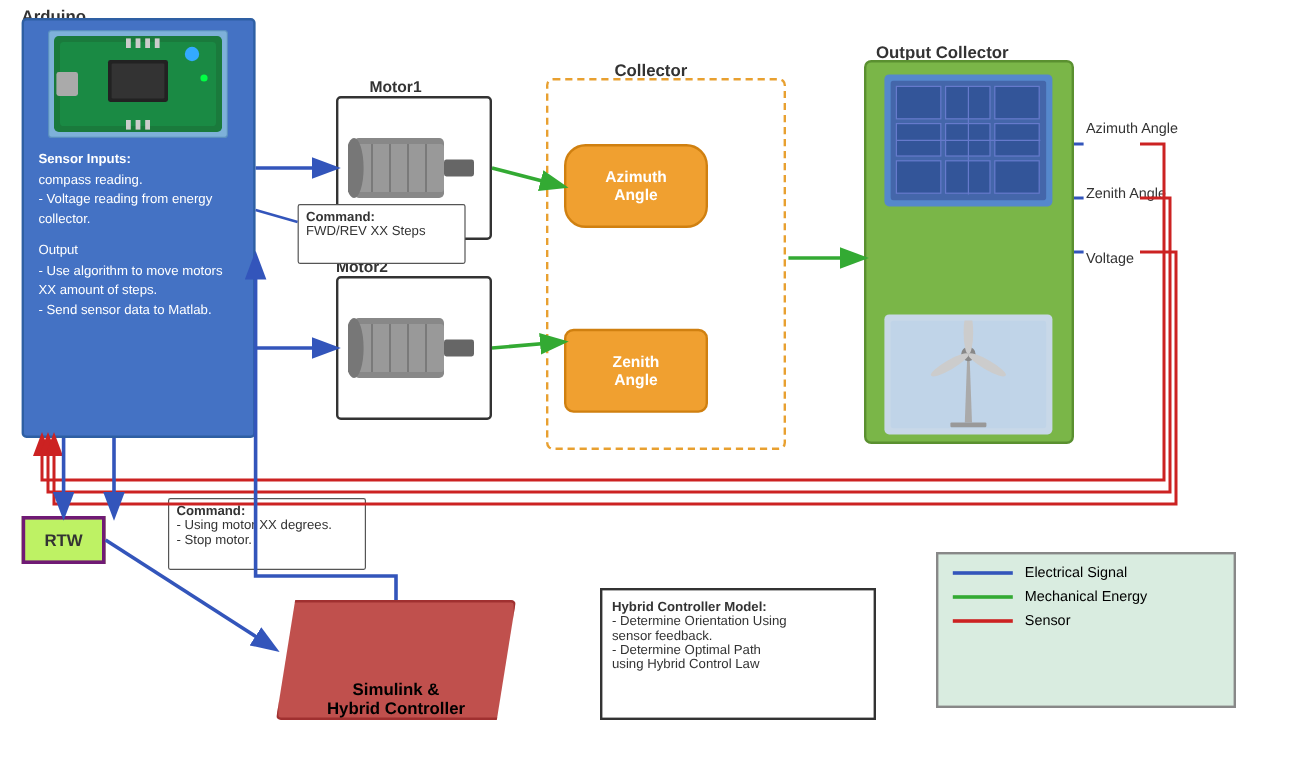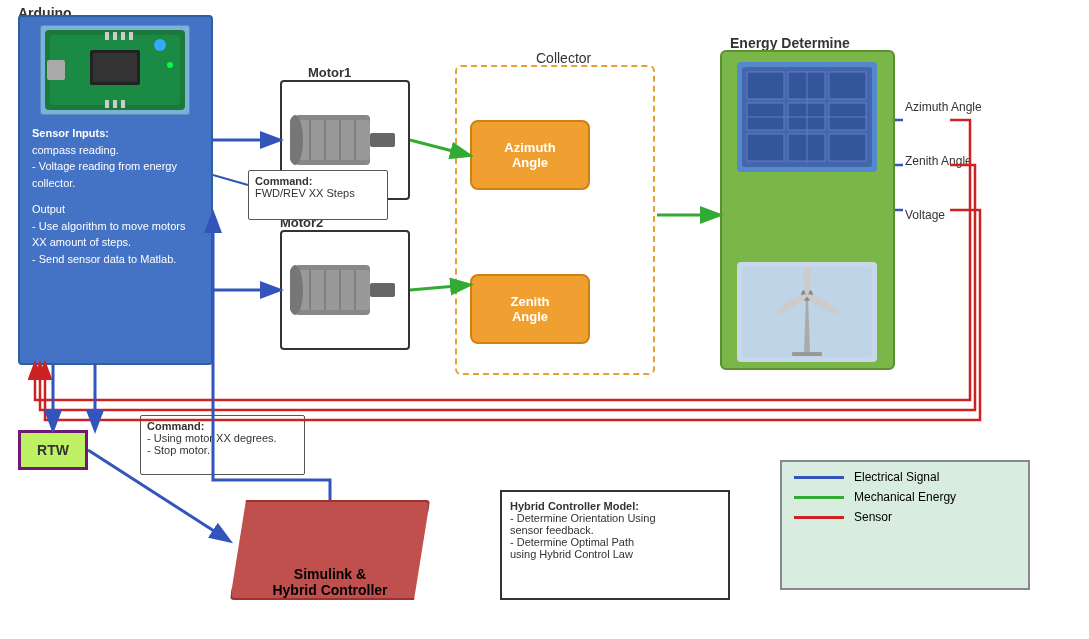--- a/index.html
+++ b/index.html
@@ -138,37 +138,37 @@
       left: 455px;
       top: 65px;
       width: 200px;
       height: 310px;
       border: 2px dashed #e8a030;
       border-radius: 6px;
       background: transparent;
     }
     .collector-label {
       position: absolute;
-      left: 536px;
+      left: 512px;
       top: 50px;
       font-size: 14px;
-      font-weight: normal;
+      font-weight: bold;
       color: #333;
     }
 
     
     .azimuth-box {
       position: absolute;
       left: 470px;
       top: 120px;
       width: 120px;
       height: 70px;
       background: #f0a030;
       border: 2px solid #d08010;
-      border-radius: 8px;
+      border-radius: 18px;
       display: flex;
       align-items: center;
       justify-content: center;
       text-align: center;
       color: #fff;
       font-size: 13px;
       font-weight: bold;
     }
 
     
@@ -456,21 +456,21 @@
     </div>
   </div>
 
   <div class="zenith-box">
     <div>
       <div>Zenith</div>
       <div>Angle</div>
     </div>
   </div>
 
-  <div class="energy-label">Energy Determine</div>
+  <div class="energy-label">Output Collector</div>
   <div class="energy-block">
 
     <div class="solar-img">
       <svg width="130" height="100" viewBox="0 0 130 100">
         <rect width="130" height="100" fill="#4466aa" rx="3"></rect>
 
         <rect x="5" y="5" width="37" height="27" fill="#335599" stroke="#667acc" strokewidth="1"></rect>
         <rect x="46" y="5" width="37" height="27" fill="#335599" stroke="#667acc" strokewidth="1"></rect>
         <rect x="87" y="5" width="37" height="27" fill="#335599" stroke="#667acc" strokewidth="1"></rect>
         <rect x="5" y="36" width="37" height="27" fill="#335599" stroke="#667acc" strokewidth="1"></rect>

